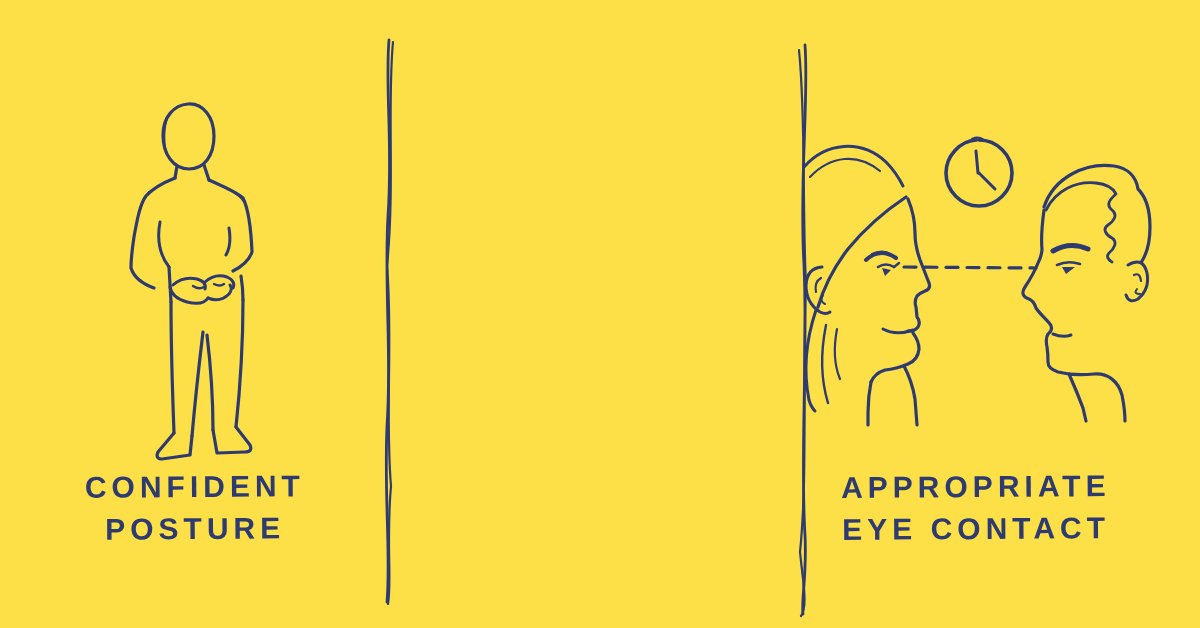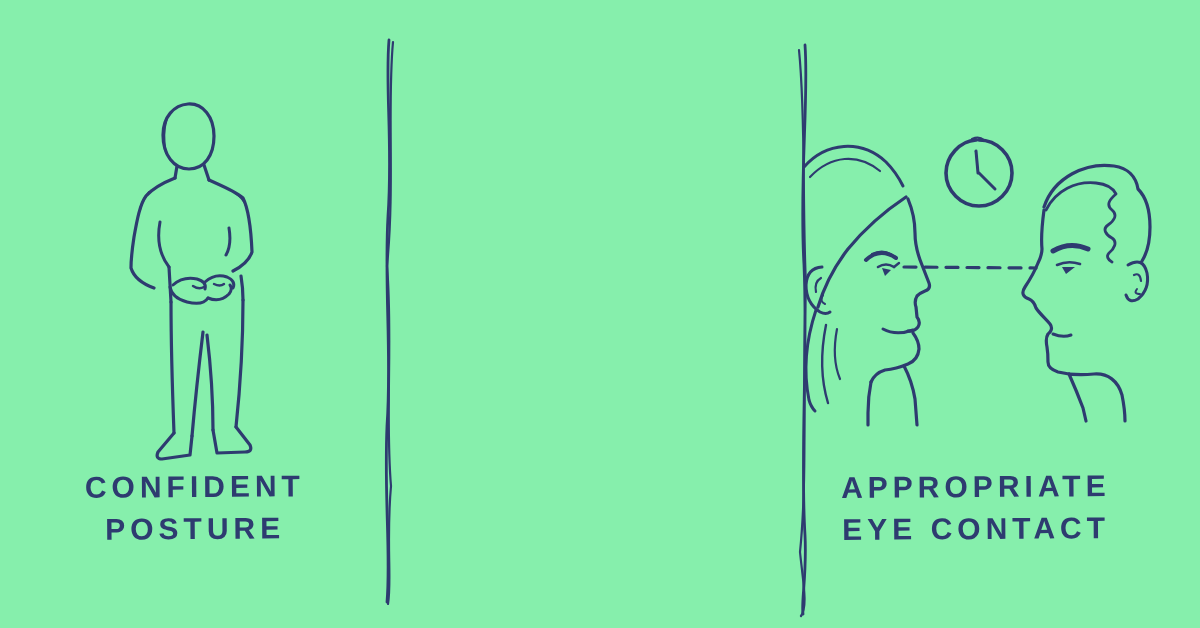--- a/index.html
+++ b/index.html
@@ -5,21 +5,21 @@
   html, body {
     margin: 0;
     padding: 0;
     background: #ffffff;
     font-family: "Liberation Sans", sans-serif;
   }
   .canvas {
     position: relative;
     width: 1200px;
     height: 628px;
-    background: #86efac;
+    background: #fde047;
     overflow: hidden;
   }
   .panel { position: absolute; top: 0; height: 628px; }
   .fig { position: absolute; }
   svg .ink {
     stroke: var(--ink, #2e3b70);
     fill: none;
     stroke-linecap: round;
     stroke-linejoin: round;
   }

